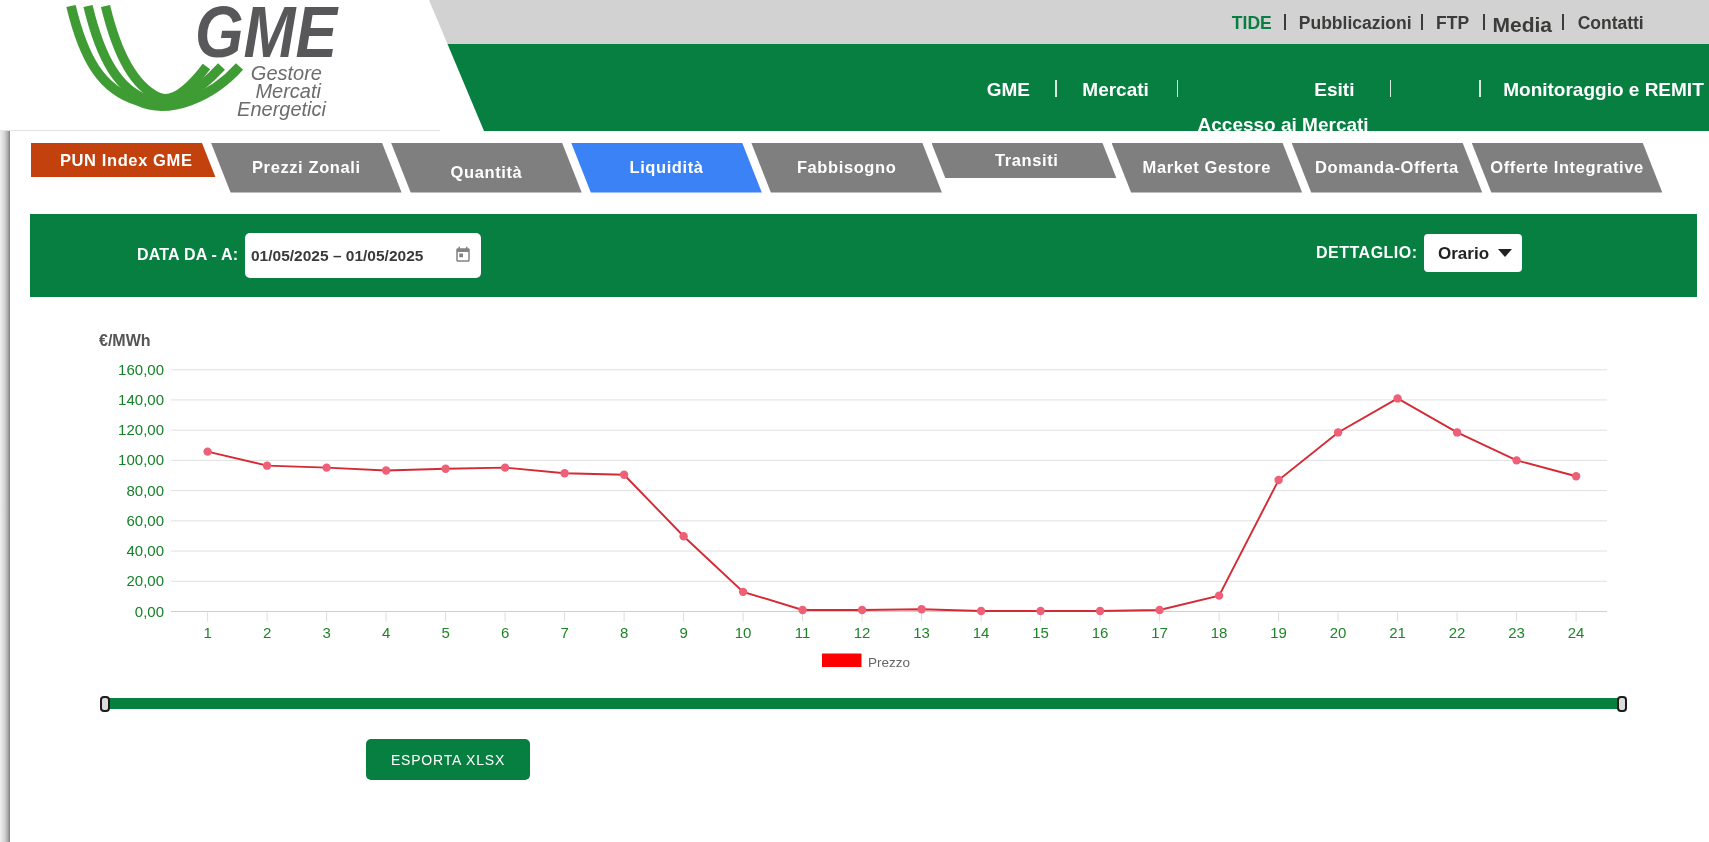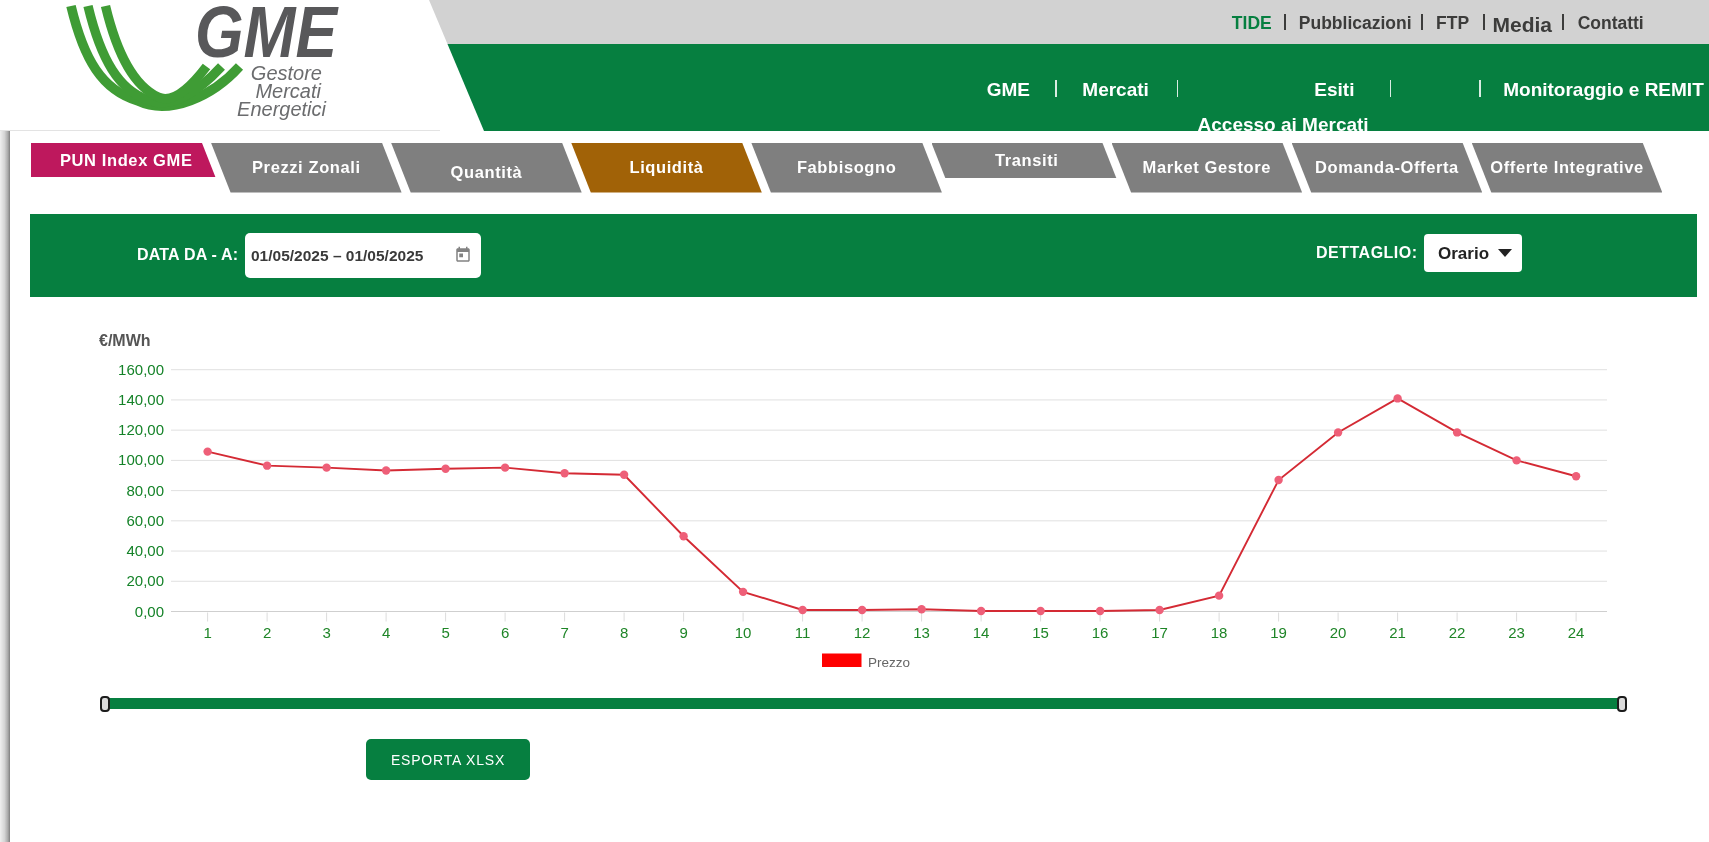--- a/index.html
+++ b/index.html
@@ -50,24 +50,24 @@
       <div class="abs" style="left:1483.5px;top:79px;width:240px;text-align:center;font-size:19px;font-weight:bold;color:#fff;">Monitoraggio e REMIT</div>
       <div class="abs" style="left:1055.2px;top:80px;width:1.5px;height:17px;background:rgba(255,255,255,0.85);"></div>
       <div class="abs" style="left:1176.5px;top:80px;width:1.5px;height:17px;background:rgba(255,255,255,0.85);"></div>
       <div class="abs" style="left:1389.7px;top:80px;width:1.5px;height:17px;background:rgba(255,255,255,0.85);"></div>
       <div class="abs" style="left:1479.4px;top:80px;width:1.5px;height:17px;background:rgba(255,255,255,0.85);"></div>
     </div>
 
   <div class="abs" style="left:0;top:131px;width:10px;height:711px;background:linear-gradient(90deg,#efefef 0%,#d4d4d4 45%,#a8a8a8 80%,#888 95%,#c0c0c0 100%);"></div>
 
   <div id="tabs">
-      <div class="abs" style="left:31px;top:143px;width:190.5px;height:34px;background:#be185d;clip-path:polygon(0px 0px,171px 0px,190.5px 49.5px,0px 49.5px);color:#fff;font-size:16.5px;font-weight:bold;letter-spacing:0.6px;display:flex;align-items:center;justify-content:center;">PUN Index GME</div>
+      <div class="abs" style="left:31px;top:143px;width:190.5px;height:34px;background:#c2410c;clip-path:polygon(0px 0px,171px 0px,190.5px 49.5px,0px 49.5px);color:#fff;font-size:16.5px;font-weight:bold;letter-spacing:0.6px;display:flex;align-items:center;justify-content:center;">PUN Index GME</div>
       <div class="abs" style="left:211.1px;top:143px;width:190.5px;height:49.5px;background:#7f7f7f;clip-path:polygon(0px 0px,171px 0px,190.5px 49.5px,19.5px 49.5px);color:#fff;font-size:16.5px;font-weight:bold;letter-spacing:0.6px;display:flex;align-items:center;justify-content:center;">Prezzi Zonali</div>
       <div class="abs" style="left:391.2px;top:143px;width:190.5px;height:59px;background:#7f7f7f;clip-path:polygon(0px 0px,171px 0px,190.5px 49.5px,19.5px 49.5px);color:#fff;font-size:16.5px;font-weight:bold;letter-spacing:0.6px;display:flex;align-items:center;justify-content:center;">Quantità</div>
-      <div class="abs" style="left:571.3px;top:143px;width:190.5px;height:49.5px;background:#a16207;clip-path:polygon(0px 0px,171px 0px,190.5px 49.5px,19.5px 49.5px);color:#fff;font-size:16.5px;font-weight:bold;letter-spacing:0.6px;display:flex;align-items:center;justify-content:center;">Liquidità</div>
+      <div class="abs" style="left:571.3px;top:143px;width:190.5px;height:49.5px;background:#3b82f6;clip-path:polygon(0px 0px,171px 0px,190.5px 49.5px,19.5px 49.5px);color:#fff;font-size:16.5px;font-weight:bold;letter-spacing:0.6px;display:flex;align-items:center;justify-content:center;">Liquidità</div>
       <div class="abs" style="left:751.4px;top:143px;width:190.5px;height:49.5px;background:#7f7f7f;clip-path:polygon(0px 0px,171px 0px,190.5px 49.5px,19.5px 49.5px);color:#fff;font-size:16.5px;font-weight:bold;letter-spacing:0.6px;display:flex;align-items:center;justify-content:center;">Fabbisogno</div>
       <div class="abs" style="left:931.5px;top:143px;width:190.5px;height:35px;background:#7f7f7f;clip-path:polygon(0px 0px,171px 0px,190.5px 49.5px,19.5px 49.5px);color:#fff;font-size:16.5px;font-weight:bold;letter-spacing:0.6px;display:flex;align-items:center;justify-content:center;">Transiti</div>
       <div class="abs" style="left:1111.6px;top:143px;width:190.5px;height:49.5px;background:#7f7f7f;clip-path:polygon(0px 0px,171px 0px,190.5px 49.5px,19.5px 49.5px);color:#fff;font-size:16.5px;font-weight:bold;letter-spacing:0.6px;display:flex;align-items:center;justify-content:center;">Market Gestore</div>
       <div class="abs" style="left:1291.7px;top:143px;width:190.5px;height:49.5px;background:#7f7f7f;clip-path:polygon(0px 0px,171px 0px,190.5px 49.5px,19.5px 49.5px);color:#fff;font-size:16.5px;font-weight:bold;letter-spacing:0.6px;display:flex;align-items:center;justify-content:center;">Domanda-Offerta</div>
       <div class="abs" style="left:1471.8px;top:143px;width:190.5px;height:49.5px;background:#7f7f7f;clip-path:polygon(0px 0px,171px 0px,190.5px 49.5px,19.5px 49.5px);color:#fff;font-size:16.5px;font-weight:bold;letter-spacing:0.6px;display:flex;align-items:center;justify-content:center;">Offerte Integrative</div>
     </div>
 
   <div class="abs" style="left:30px;top:214px;width:1667px;height:83px;background:#067f40;"></div>
   <div class="abs" style="left:137px;top:246px;font-size:16px;font-weight:bold;color:#fff;letter-spacing:.2px;">DATA DA - A:</div>
   <div class="abs" style="left:245px;top:233px;width:236px;height:45px;background:#fff;border-radius:5px;"></div>

